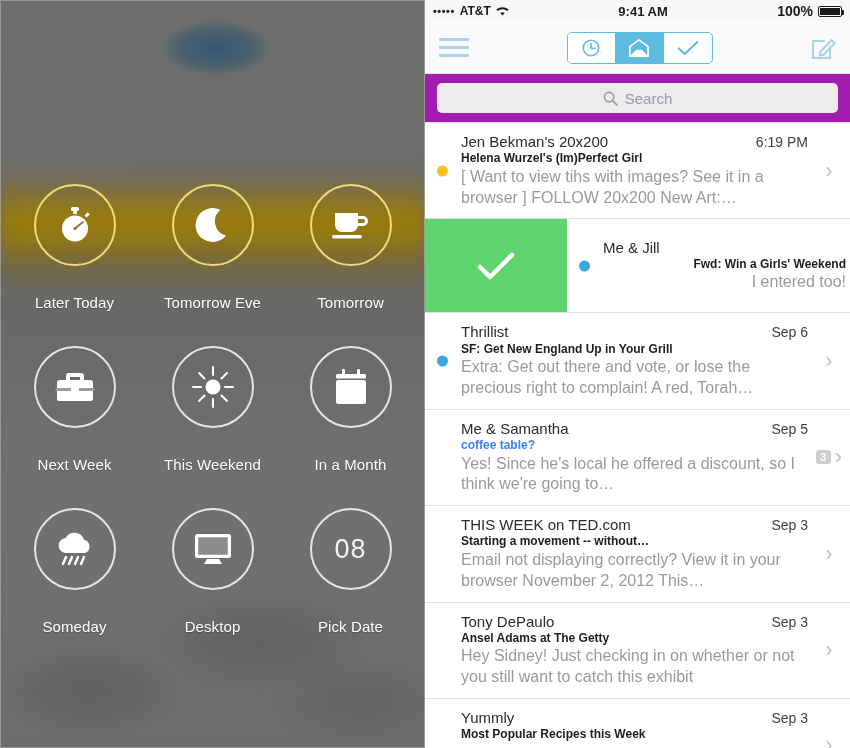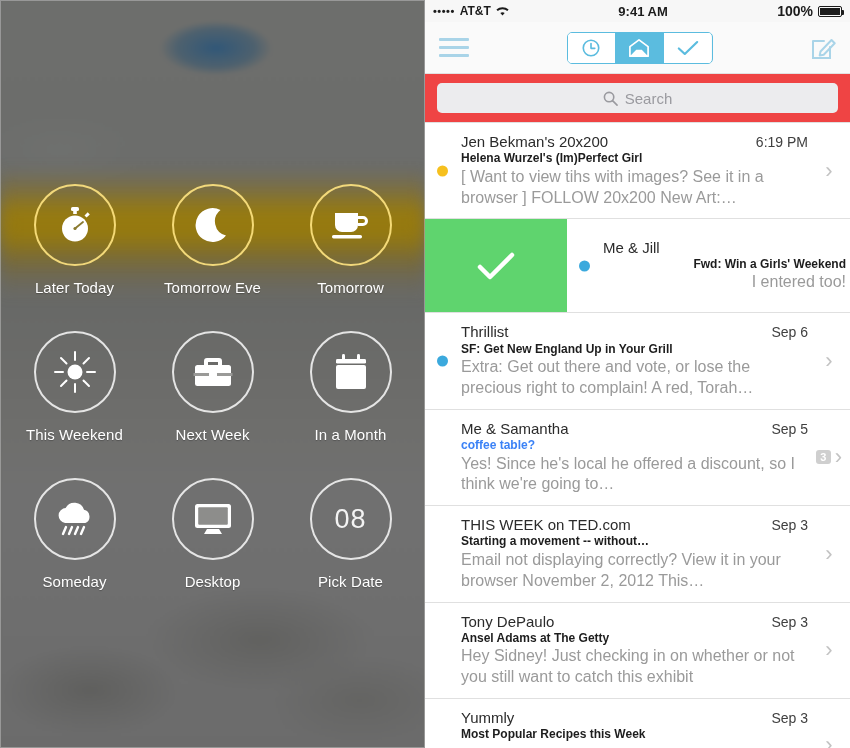--- a/index.html
+++ b/index.html
@@ -78,21 +78,21 @@
   .grid-row { display: flex; justify-content: center; gap: 28px; }
   .tile { width: 110px; display: flex; flex-direction: column; align-items: center; }
   .circle {
     width: 82px; height: 82px; border-radius: 50%;
     border: 2px solid rgba(255,255,255,0.82);
     display: flex; align-items: center; justify-content: center;
     position: relative;
   }
   .tile.warm .circle { border-color: rgba(255,228,130,0.90); }
   .tile-label {
-    margin-top: 13px;
+    margin-top: 28px;
     font-size: 15px; color: #ffffff;
     letter-spacing: 0.1px; white-space: nowrap;
     text-shadow: 0 1px 1px rgba(0,0,0,0.25);
   }
   .circle svg { display: block; }
   .pick-num {
     font-size: 27px; color: #ffffff; letter-spacing: 1px;
     font-weight: 300; opacity: 0.92;
   }
 
@@ -135,21 +135,21 @@
   }
   .seg {
     flex: 1; display: flex; align-items: center; justify-content: center;
     background: #ffffff; border-right: 1.5px solid #5bbcdf;
   }
   .seg:last-child { border-right: none; }
   .seg.active { background: #5bbcdf; }
 
   .compose { width: 26px; height: 26px; }
 
-  .searchbar-wrap { padding: 9px 12px 9px; background: #ef4444; }
+  .searchbar-wrap { padding: 9px 12px 9px; background: #a21caf; }
   .searchbar {
     height: 30px; background: #ececee; border-radius: 5px;
     display: flex; align-items: center; justify-content: center; gap: 7px;
   }
   .search-text { color: #9a9a9f; font-size: 15px; }
 
   .list { border-top: 1px solid #e0e0e0; }
   .row {
     display: flex; align-items: stretch;
     border-bottom: 1px solid #e0e0e0;
@@ -233,20 +233,32 @@
               <path d="M7 8 h23 v12 a7 7 0 0 1 -7 7 h-9 a7 7 0 0 1 -7 -7 z" fill="#fff"></path>
               <path d="M30 11 h5 a5 5 0 0 1 0 10 h-5 v-3 h5 a2 2 0 0 0 0 -4 h-5 z" fill="#fff"></path>
               <rect x="4" y="30" width="30" height="3.4" rx="1.6" fill="#fff"></rect>
             </svg>
           </div>
           <div class="tile-label">Tomorrow</div>
         </div>
       </div>
 
       <div class="grid-row">
+        <div class="tile">
+          <div class="circle">
+            <svg width="44" height="40" viewBox="0 0 44 40">
+              <path d="M16 6 h12 a3 3 0 0 1 3 3 v4 h-4 v-3 h-10 v3 h-4 v-4 a3 3 0 0 1 3 -3z" fill="#fff"></path>
+              <rect x="4" y="13" width="36" height="21" rx="2.5" fill="#fff"></rect>
+              <rect x="2.5" y="21" width="39" height="3" fill="#9a9a98"></rect>
+              <rect x="18" y="20.2" width="8" height="4.6" rx="1" fill="#fff"></rect>
+            </svg>
+          </div>
+          <div class="tile-label">Next Week</div>
+        </div>
+
         <div class="tile">
           <div class="circle">
             <svg width="46" height="46" viewBox="0 0 46 46">
               <circle cx="23" cy="23" r="7.5" fill="#fff"></circle>
               <g stroke="#fff" stroke-width="2" stroke-linecap="round">
                 <line x1="23" y1="3" x2="23" y2="11"></line>
                 <line x1="23" y1="35" x2="23" y2="43"></line>
                 <line x1="3" y1="23" x2="11" y2="23"></line>
                 <line x1="35" y1="23" x2="43" y2="23"></line>
                 <line x1="9" y1="9" x2="14.5" y2="14.5"></line>
@@ -254,32 +266,20 @@
                 <line x1="37" y1="9" x2="31.5" y2="14.5"></line>
                 <line x1="14.5" y1="31.5" x2="9" y2="37"></line>
               </g>
             </svg>
           </div>
           <div class="tile-label">This Weekend</div>
         </div>
 
         <div class="tile">
           <div class="circle">
-            <svg width="44" height="40" viewBox="0 0 44 40">
-              <path d="M16 6 h12 a3 3 0 0 1 3 3 v4 h-4 v-3 h-10 v3 h-4 v-4 a3 3 0 0 1 3 -3z" fill="#fff"></path>
-              <rect x="4" y="13" width="36" height="21" rx="2.5" fill="#fff"></rect>
-              <rect x="2.5" y="21" width="39" height="3" fill="#9a9a98"></rect>
-              <rect x="18" y="20.2" width="8" height="4.6" rx="1" fill="#fff"></rect>
-            </svg>
-          </div>
-          <div class="tile-label">Next Week</div>
-        </div>
-
-        <div class="tile">
-          <div class="circle">
             <svg width="40" height="42" viewBox="0 0 40 42">
               <rect x="11" y="3" width="3" height="9" rx="1.4" fill="#fff"></rect>
               <rect x="26" y="3" width="3" height="9" rx="1.4" fill="#fff"></rect>
               <rect x="5" y="8" width="30" height="4.6" rx="1.4" fill="#fff"></rect>
               <rect x="5" y="14" width="30" height="24" rx="2" fill="#fff"></rect>
             </svg>
           </div>
           <div class="tile-label">In a Month</div>
         </div>
       </div>

